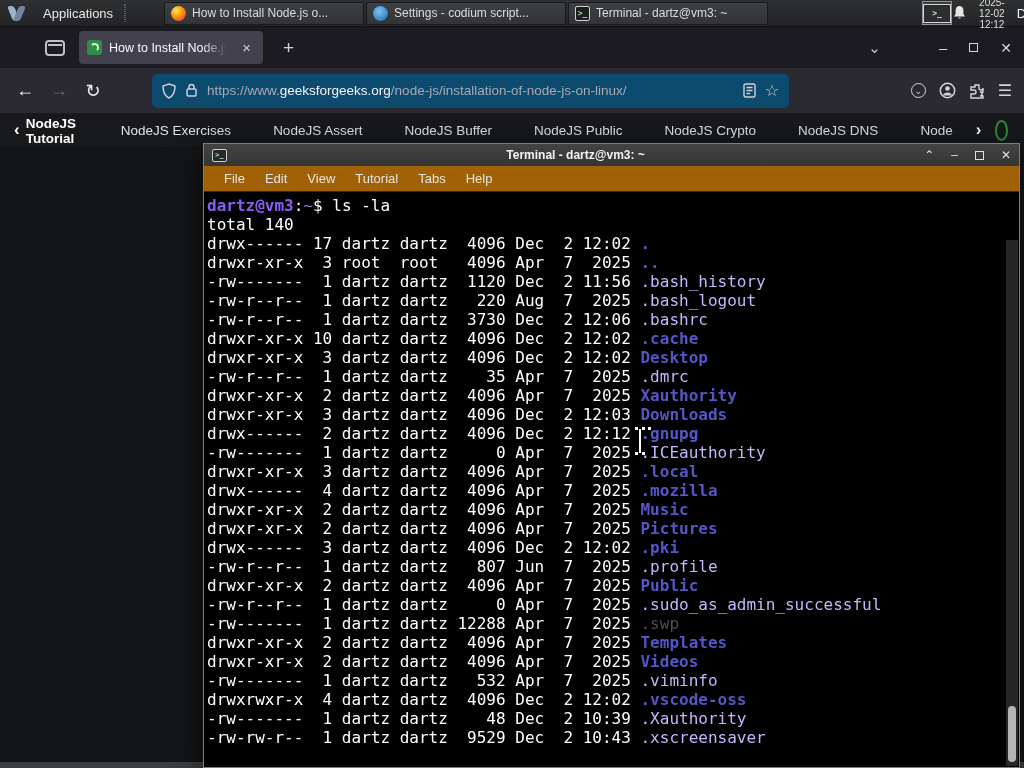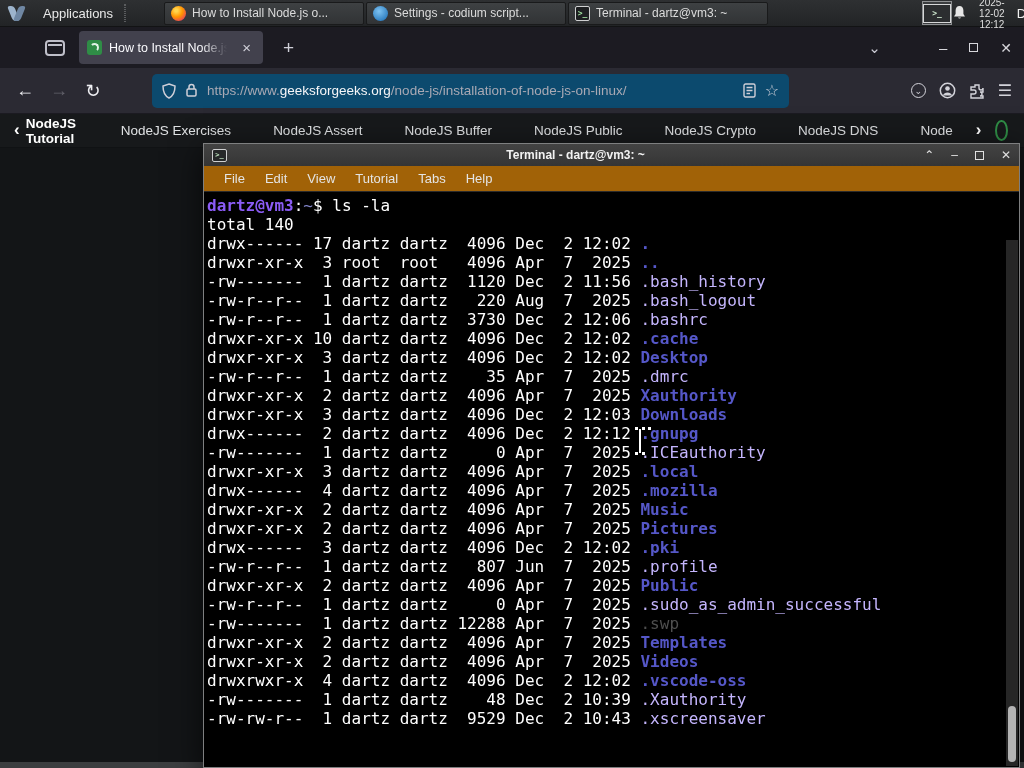--- a/index.html
+++ b/index.html
@@ -275,20 +275,21 @@
         <div class="tline"><span>drwx------  4 dartz dartz  4096 Apr  7  2025 </span><span class="n-dir">.mozilla</span></div>
         <div class="tline"><span>drwxr-xr-x  2 dartz dartz  4096 Apr  7  2025 </span><span class="n-dir">Music</span></div>
         <div class="tline"><span>drwxr-xr-x  2 dartz dartz  4096 Apr  7  2025 </span><span class="n-dir">Pictures</span></div>
         <div class="tline"><span>drwx------  3 dartz dartz  4096 Dec  2 12:02 </span><span class="n-dir">.pki</span></div>
         <div class="tline"><span>-rw-r--r--  1 dartz dartz   807 Jun  7  2025 </span><span class="n-file">.profile</span></div>
         <div class="tline"><span>drwxr-xr-x  2 dartz dartz  4096 Apr  7  2025 </span><span class="n-dir">Public</span></div>
         <div class="tline"><span>-rw-r--r--  1 dartz dartz     0 Apr  7  2025 </span><span class="n-file">.sudo_as_admin_successful</span></div>
         <div class="tline"><span>-rw-------  1 dartz dartz 12288 Apr  7  2025 </span><span class="n-dim">.swp</span></div>
         <div class="tline"><span>drwxr-xr-x  2 dartz dartz  4096 Apr  7  2025 </span><span class="n-dir">Templates</span></div>
         <div class="tline"><span>drwxr-xr-x  2 dartz dartz  4096 Apr  7  2025 </span><span class="n-dir">Videos</span></div>
+        <div class="tline"><span>-rw-------  1 dartz dartz   532 Apr  7  2025 </span><span class="n-file">.viminfo</span></div>
         <div class="tline"><span>drwxrwxr-x  4 dartz dartz  4096 Dec  2 12:02 </span><span class="n-dir">.vscode-oss</span></div>
         <div class="tline"><span>-rw-------  1 dartz dartz    48 Dec  2 10:39 </span><span class="n-file">.Xauthority</span></div>
         <div class="tline"><span>-rw-rw-r--  1 dartz dartz  9529 Dec  2 10:43 </span><span class="n-file">.xscreensaver</span></div>
       </div>
     <div class="t-scrollbar">
       <div class="t-thumb"></div>
     </div>
   </div>
 </div>
 

